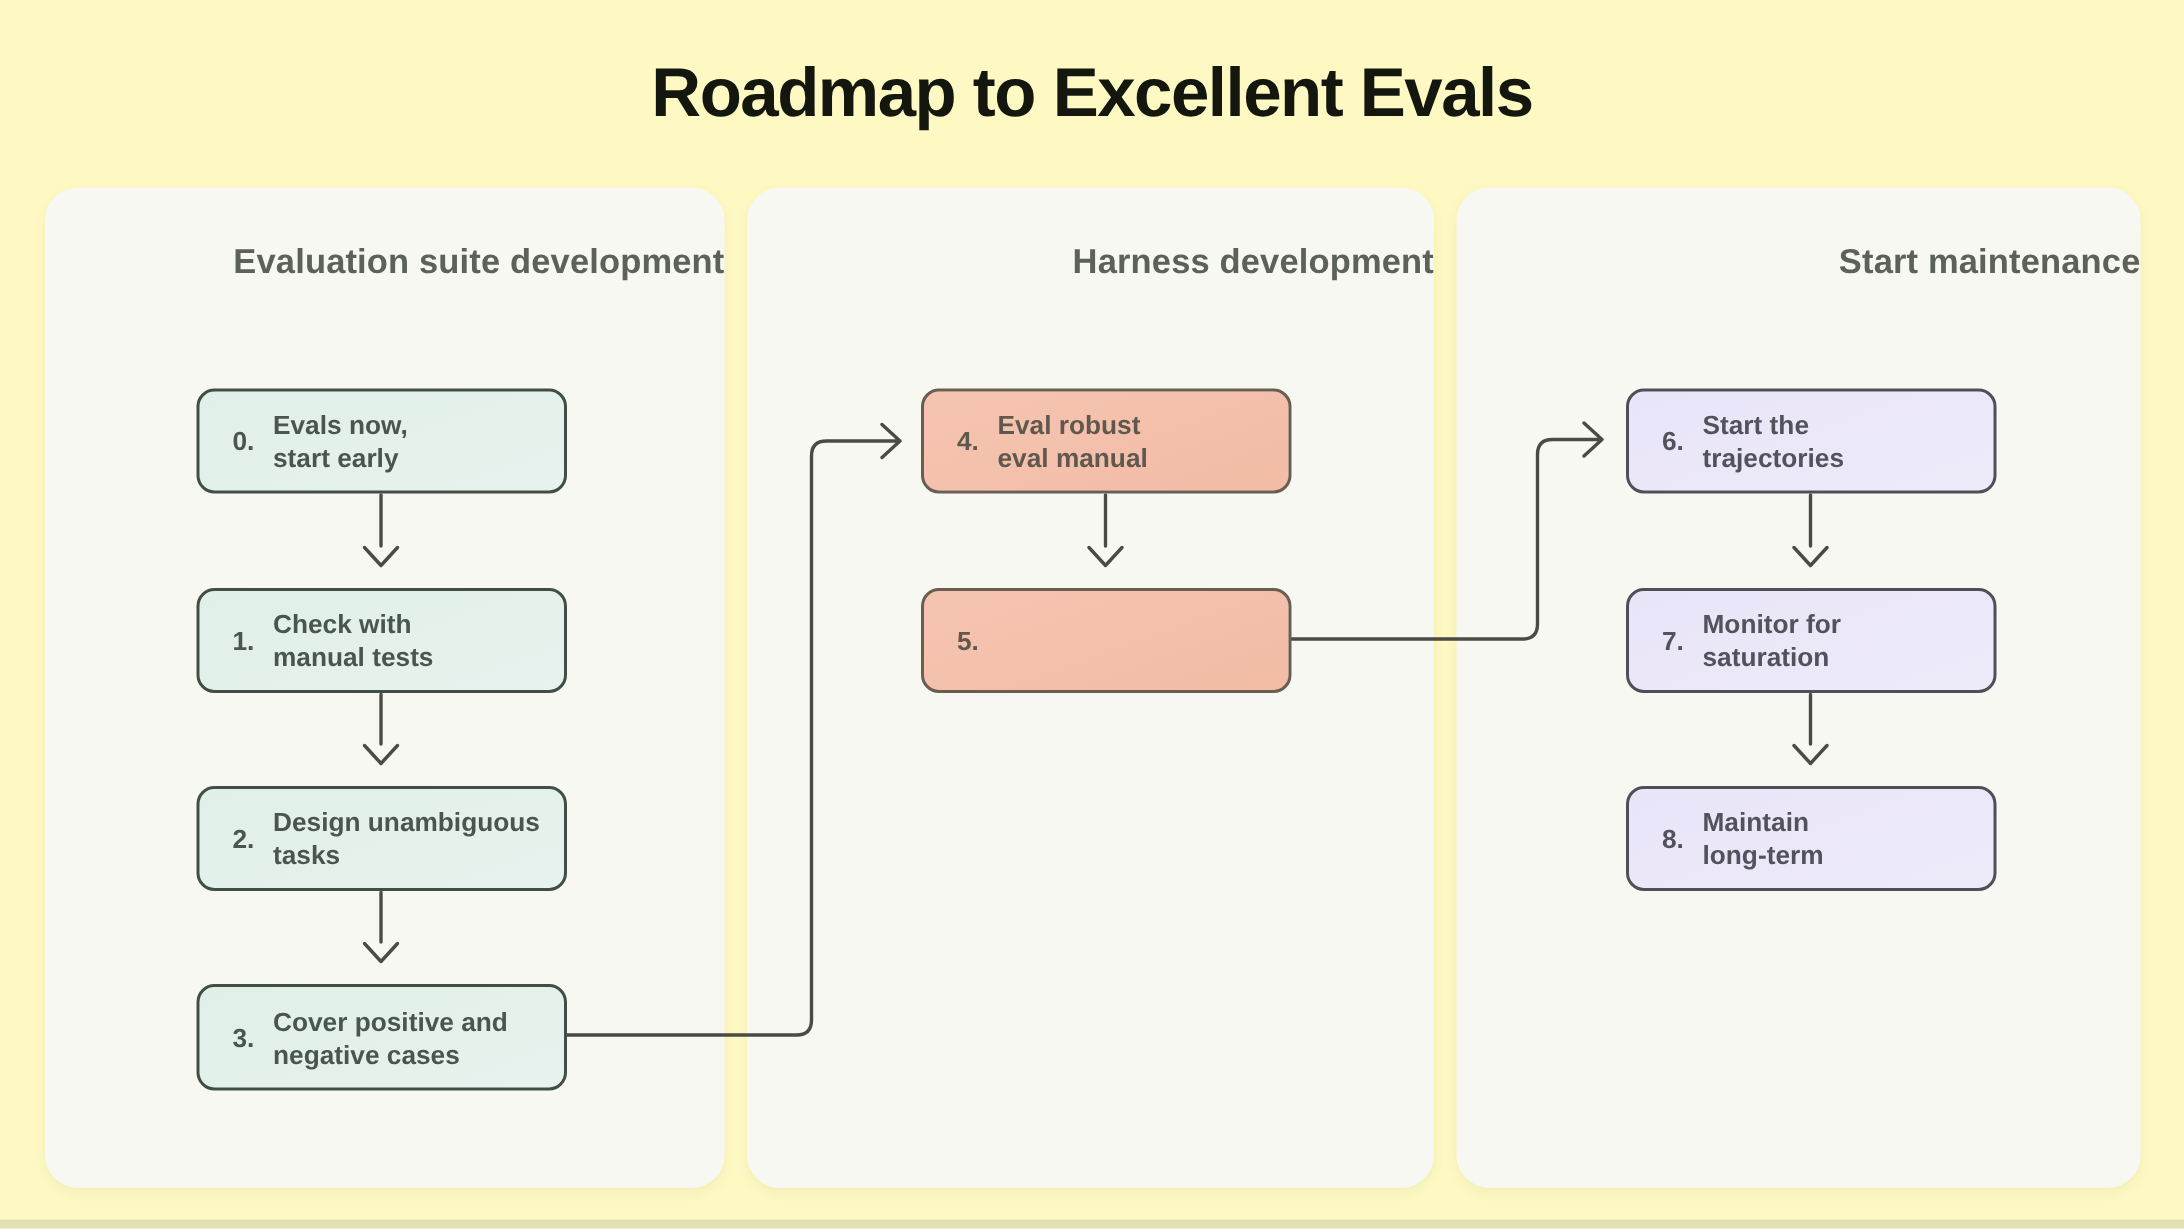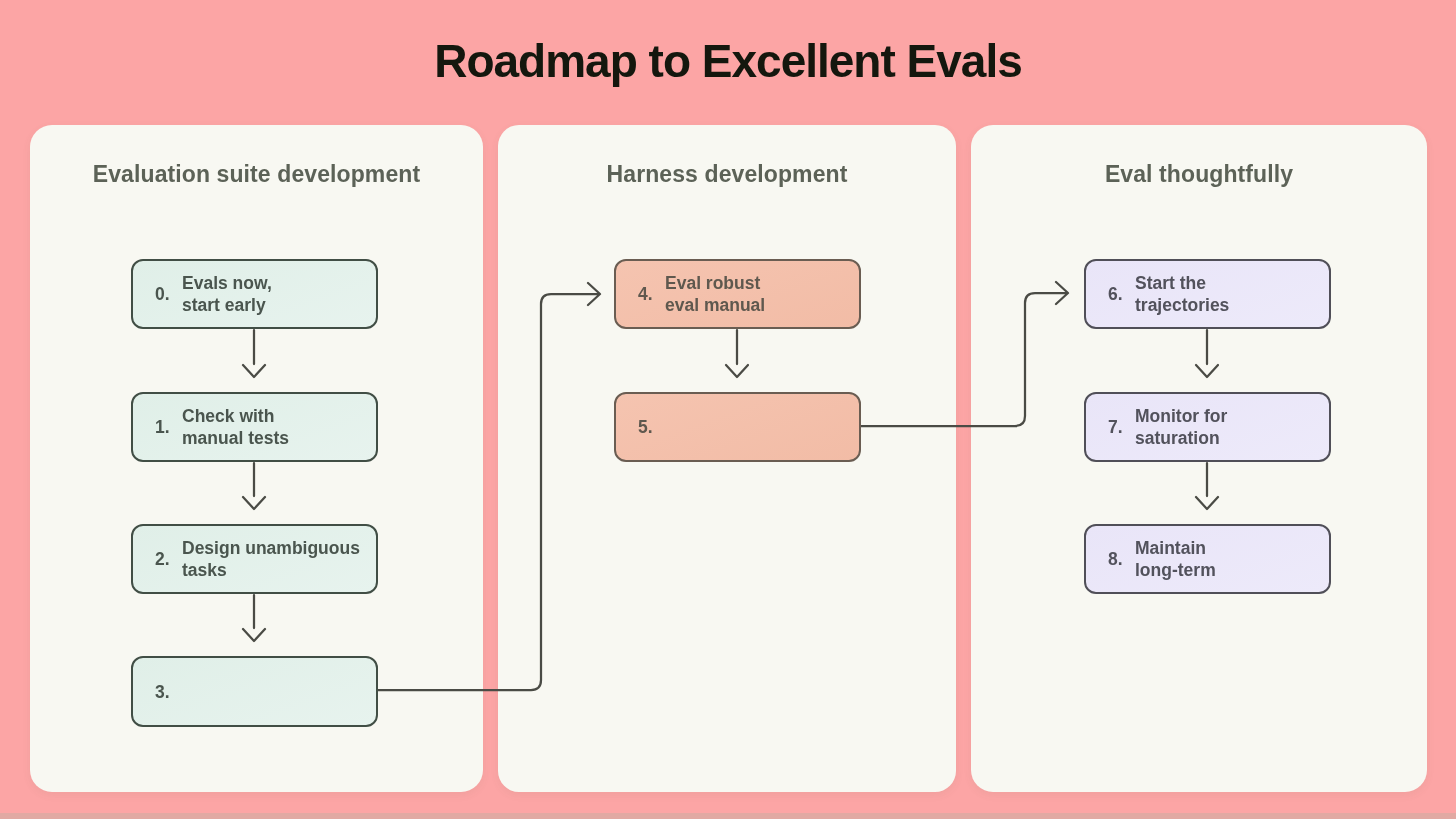--- a/index.html
+++ b/index.html
@@ -5,21 +5,21 @@
   html, body {
     margin: 0;
     padding: 0;
     background: #EBECE1;
     font-family: "Liberation Sans", "DejaVu Sans", sans-serif;
   }
   #stage {
     position: relative;
     width: 1456px;
     height: 819px;
-    background: #fca5a5;
+    background: #fef9c3;
     overflow: hidden;
   }
   .page-title {
     position: absolute;
     top: 34px;
     left: 0;
     width: 1456px;
     text-align: center;
     font-size: 46px;
     font-weight: 800;
@@ -28,28 +28,28 @@
   }
   .card {
     position: absolute;
     top: 125px;
     height: 667px;
     background: #F8F8F2;
     border-radius: 22px;
     box-shadow: 0 3px 8px rgba(90, 95, 75, 0.07);
   }
   .card-1 { left: 30px;  width: 453px; }
-  .card-2 { left: 498px; width: 458px; border-radius: 21px; }
+  .card-2 { left: 498px; width: 458px; }
   .card-3 { left: 971px; width: 456px; }
   .card-header {
     position: absolute;
     top: 36px;
     left: 0;
     width: 100%;
-    text-align: center;
+    text-align: right;
     font-size: 23px;
     font-weight: 700;
     color: #5C6257;
     letter-spacing: 0.1px;
   }
   .flow-box {
     position: absolute;
     width: 247px;
     height: 70px;
     box-sizing: border-box;
@@ -129,21 +129,21 @@
 
   <div class="page-title">Roadmap to Excellent Evals</div>
 
   <div class="card card-1">
     <div class="card-header">Evaluation suite development</div>
   </div>
   <div class="card card-2">
     <div class="card-header">Harness development</div>
   </div>
   <div class="card card-3">
-    <div class="card-header">Eval thoughtfully</div>
+    <div class="card-header">Start maintenance</div>
   </div>
 
   <svg id="connector-layer" viewBox="0 0 1456 819" xmlns="http://www.w3.org/2000/svg">
 
     <path d="M254 330 V364 M243 365 L254 377 L265 365"></path>
     <path d="M254 463 V496 M243 497 L254 509 L265 497"></path>
     <path d="M254 595 V628 M243 629 L254 641 L265 629"></path>
 
     <path d="M378 690 H531 Q541 690 541 680 V304 Q541 294 551 294 H598 M588 283 L600 294 L588 305"></path>
 
@@ -162,20 +162,21 @@
   <div class="flow-box two-line mint b1">
     <span class="num">1.</span>
     <span class="txt"><span>Check with</span><br><span>manual tests</span></span>
   </div>
   <div class="flow-box two-line mint b2">
     <span class="num">2.</span>
     <span class="txt"><span>Design unambiguous</span><br><span>tasks</span></span>
   </div>
   <div class="flow-box two-line mint b3">
     <span class="num">3.</span>
+    <span class="txt"><span>Cover positive and</span><br><span>negative cases</span></span>
   </div>
 
   <div class="flow-box two-line salmon b4">
     <span class="num">4.</span>
     <span class="txt"><span>Eval robust</span><br><span>eval manual</span></span>
   </div>
   <div class="flow-box two-line salmon b5">
     <span class="num">5.</span>
   </div>
 

